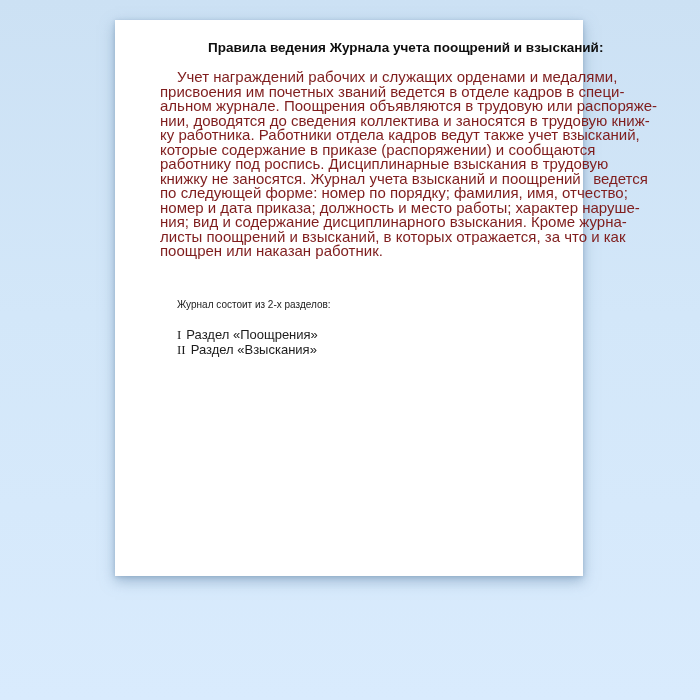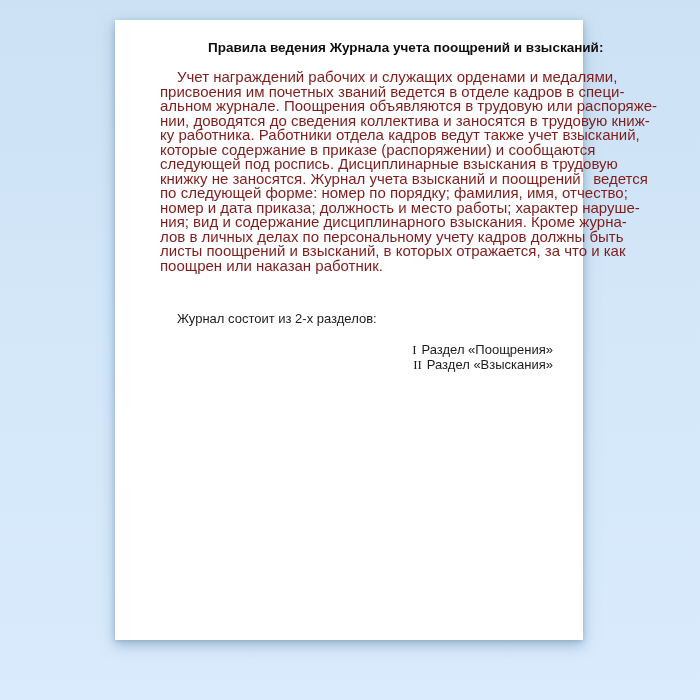--- a/index.html
+++ b/index.html
@@ -11,21 +11,21 @@
   }
   body {
     background: linear-gradient(180deg, #cce1f4 0%, #d3e7f9 45%, #d9ebfd 100%);
     font-family: "Liberation Sans", sans-serif;
   }
   .paper {
     position: absolute;
     left: 115px;
     top: 20px;
     width: 468px;
-    height: 620px;
+    height: 556px;
     background: #ffffff;
     box-shadow: 0 5px 13px rgba(105, 138, 172, 0.55),
                 0 1px 4px rgba(105, 138, 172, 0.38);
   }
   .content {
     position: absolute;
     left: 45px;
     top: 21px;
     right: 30px;
   }
@@ -46,28 +46,27 @@
     line-height: 14.5px;
     white-space: pre;
     color: #7f1d1d;
   }
   .line.indent {
     padding-left: 17px;
   }
   .sections-heading {
     margin-top: 39px;
     padding-left: 17px;
-    font-size: 13px;
+    font-size: 10px;
     line-height: 14.5px;
     color: #1c1c1c;
     white-space: pre;
   }
   .sections {
     margin-top: 15px;
-    text-align: right;
   }
   .section-line {
     padding-left: 17px;
     font-size: 13px;
     line-height: 15px;
     color: #1c1c1c;
   }
   .numeral {
     font-family: "Liberation Serif", serif;
     display: inline-block;
@@ -83,26 +82,25 @@
 
       <div class="doc-title">Правила ведения Журнала учета поощрений и взысканий:</div>
 
       <div class="para">
         <div class="line indent">Учет награждений рабочих и служащих орденами и медалями,</div>
         <div class="line">присвоения им почетных званий ведется в отделе кадров в специ-</div>
         <div class="line">альном журнале. Поощрения объявляются в трудовую или распоряже-</div>
         <div class="line">нии, доводятся до сведения коллектива и заносятся в трудовую книж-</div>
         <div class="line">ку работника. Работники отдела кадров ведут также учет взысканий,</div>
         <div class="line">которые содержание в приказе (распоряжении) и сообщаются</div>
-        <div class="line">следующей под роспись. Дисциплинарные взыскания в трудовую</div>
+        <div class="line">работнику под роспись. Дисциплинарные взыскания в трудовую</div>
         <div class="line">книжку не заносятся. Журнал учета взысканий и поощрений   ведется</div>
         <div class="line">по следующей форме: номер по порядку; фамилия, имя, отчество;</div>
         <div class="line">номер и дата приказа; должность и место работы; характер наруше-</div>
         <div class="line">ния; вид и содержание дисциплинарного взыскания. Кроме журна-</div>
-        <div class="line">лов в личных делах по персональному учету кадров должны быть</div>
         <div class="line">листы поощрений и взысканий, в которых отражается, за что и как</div>
         <div class="line">поощрен или наказан работник.</div>
       </div>
 
       <div class="sections-heading">Журнал состоит из 2-х разделов:</div>
 
       <div class="sections">
         <div class="section-line">
           <span class="numeral">I</span><span>Раздел «Поощрения»</span>
         </div>

